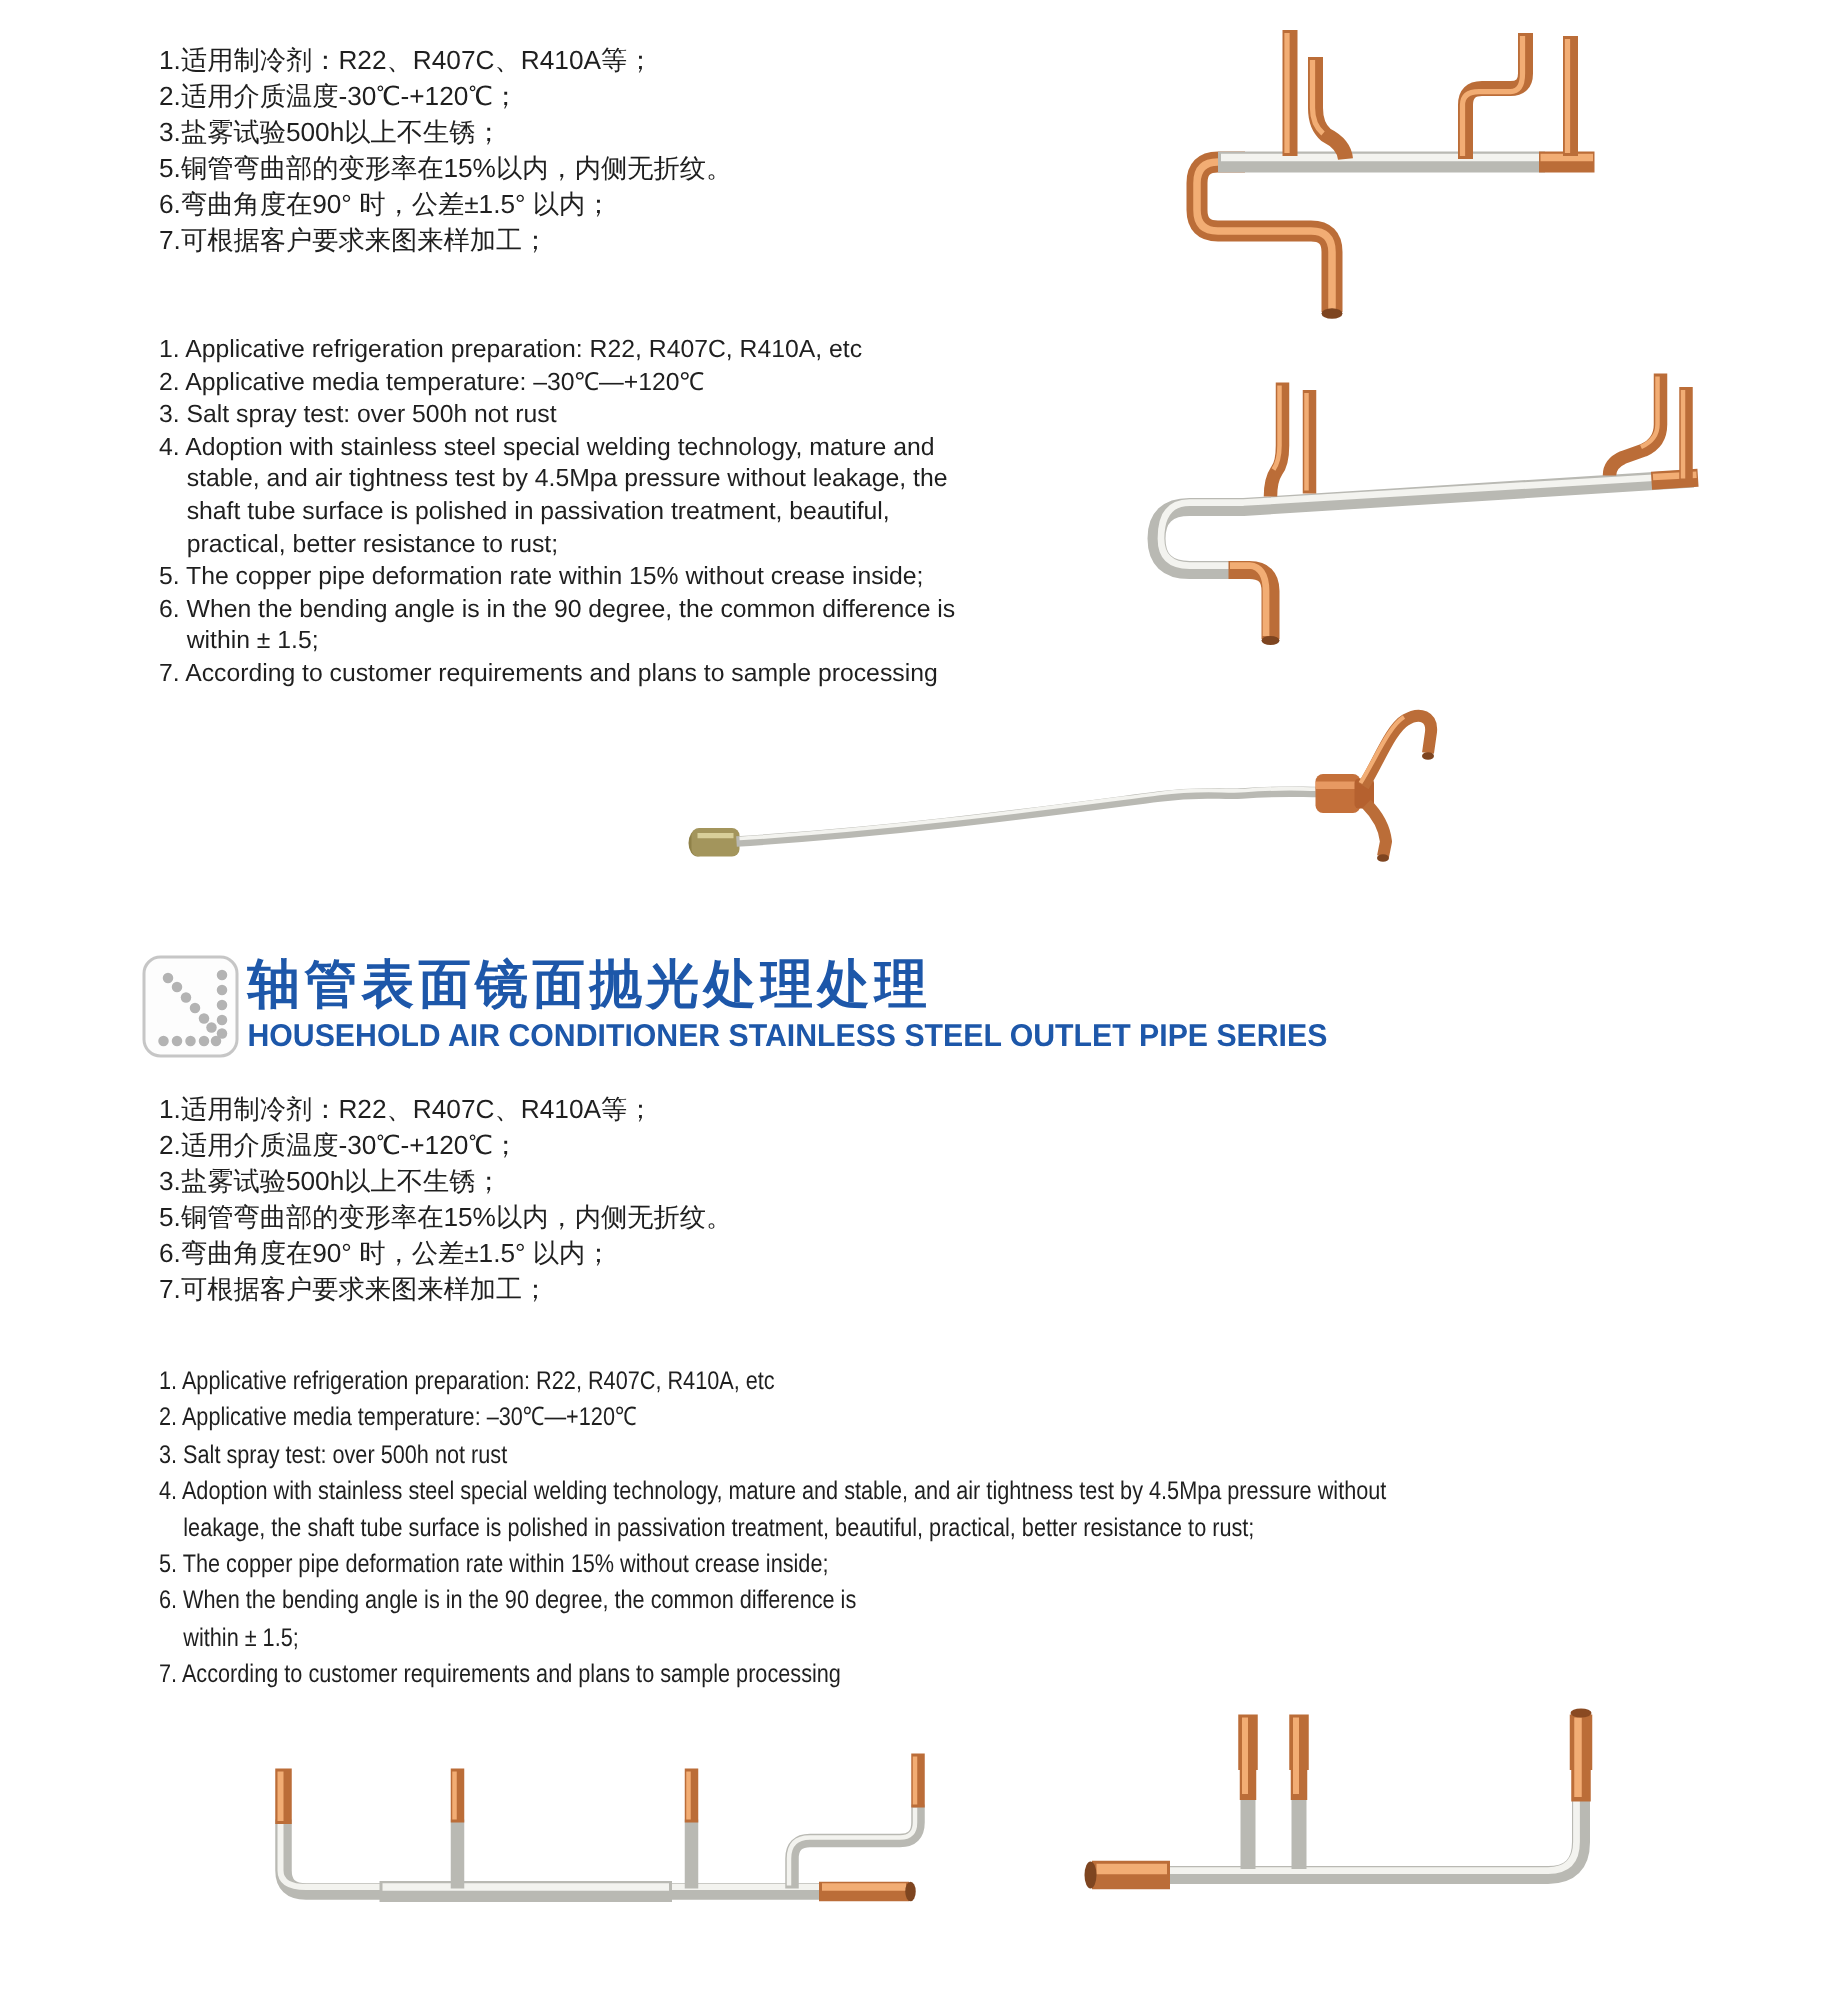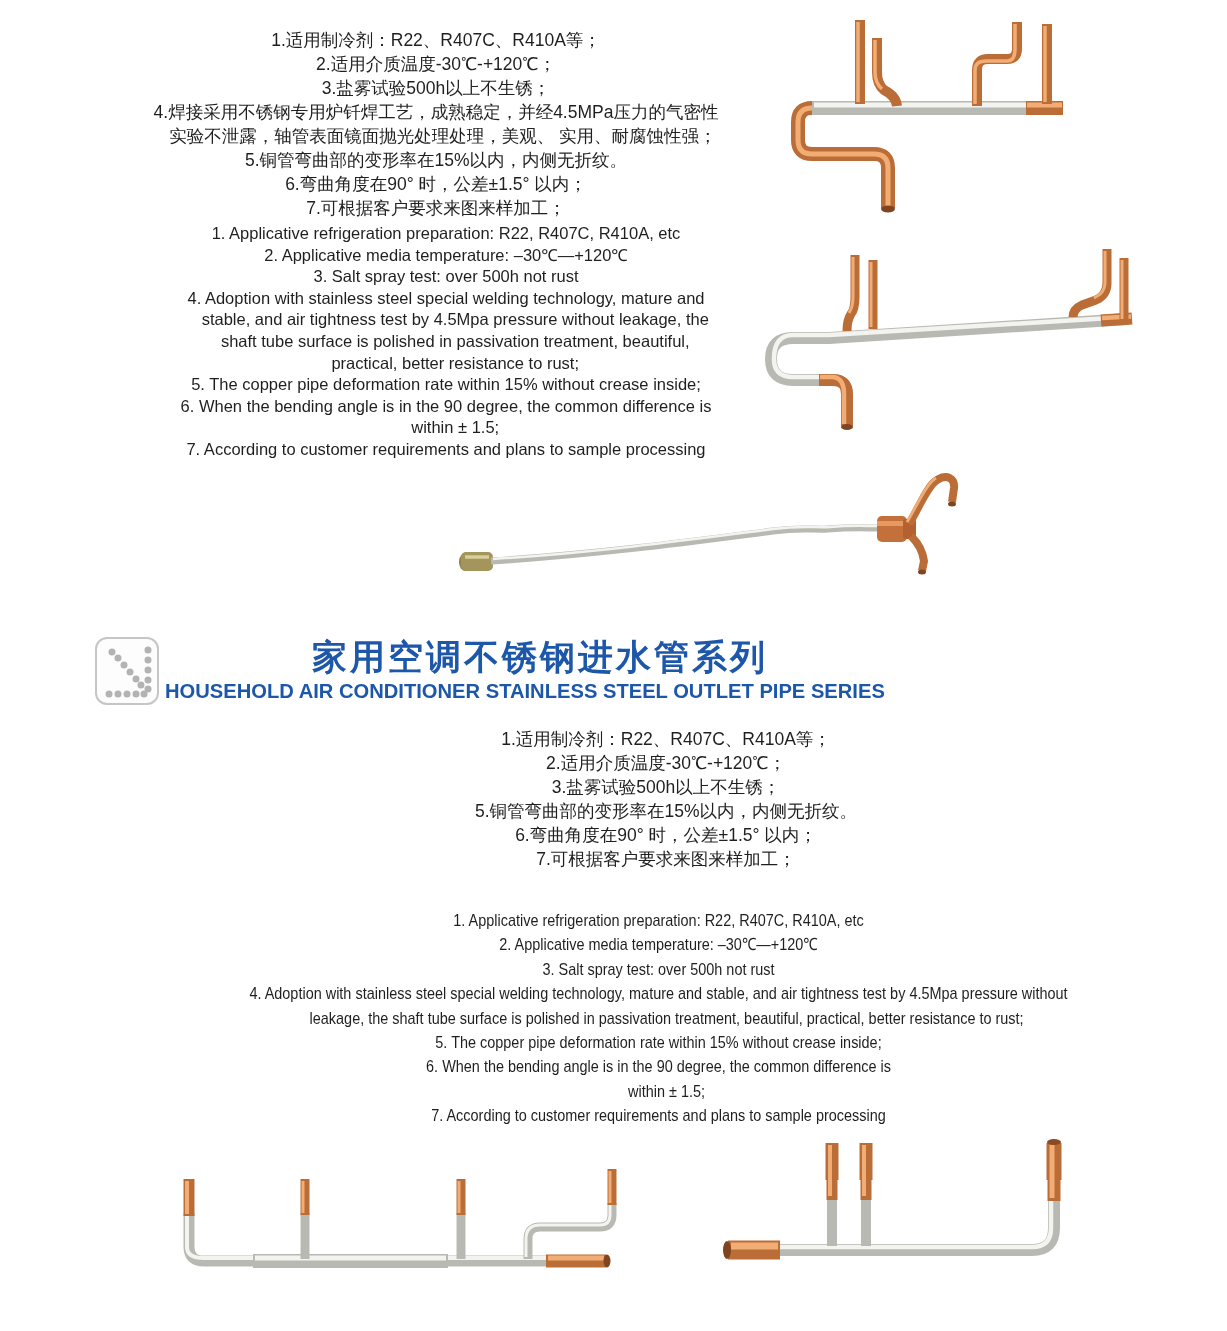--- a/index.html
+++ b/index.html
@@ -1,18 +1,18 @@
 <!DOCTYPE html>
 <html><head>
 <meta charset="utf-8">
 <style>
   html,body{margin:0;padding:0;background:#ffffff;}
   .page{
     position:relative;width:1227px;height:1331px;background:#ffffff;overflow:hidden;
-    font-family:"Liberation Sans",sans-serif;color:#1f1f1f;text-align:center;
+    font-family:"Liberation Sans",sans-serif;color:#1f1f1f;
   }
   .abs{position:absolute;}
   
   .cnlist{font-size:17.5px;line-height:24px;}
   .enlist{font-size:16.5px;line-height:21.6px;}
   .enlist2{font-size:17px;line-height:24.4px;transform:scaleX(0.85);transform-origin:0 0;width:1300px;}
   .cnlist .li{white-space:pre-line;text-indent:-0.78em;padding-left:0.78em;}
   .enlist .li,.enlist2 .li{white-space:pre-line;text-indent:-1.12em;padding-left:1.12em;}
   
   .series-title-cn{font-size:35px;line-height:38px;font-weight:700;color:#1d57a9;letter-spacing:3px;}
@@ -29,22 +29,20 @@
 </style>
 </head>
 <body>
 
 <div class="page">
 
   <div class="abs cnlist" style="left:106px;top:28px;width:660px;">
     <div class="li">1.适用制冷剂：R22、R407C、R410A等；</div>
     <div class="li">2.适用介质温度-30℃-+120℃；</div>
     <div class="li">3.盐雾试验500h以上不生锈；</div>
-    <div class="li">4.焊接采用不锈钢专用炉钎焊工艺，成熟稳定，并经4.5MPa压力的气密性
-实验不泄露，轴管表面镜面抛光处理处理，美观、 实用、耐腐蚀性强；</div>
     <div class="li">5.铜管弯曲部的变形率在15%以内，内侧无折纹。</div>
     <div class="li">6.弯曲角度在90° 时，公差±1.5° 以内；</div>
     <div class="li">7.可根据客户要求来图来样加工；</div>
   </div>
 
   <div class="abs enlist" style="left:106px;top:223px;width:680px;">
     <div class="li">1. Applicative refrigeration preparation: R22, R407C, R410A, etc</div>
     <div class="li">2. Applicative media temperature: –30℃—+120℃</div>
     <div class="li">3. Salt spray test: over 500h not rust</div>
     <div class="li">4. Adoption with stainless steel special welding technology, mature and
@@ -144,21 +142,21 @@
           <circle cx="51" cy="50" r="3.5"></circle>
         <circle cx="12" cy="55" r="3.5"></circle>
           <circle cx="21" cy="55" r="3.5"></circle>
           <circle cx="30" cy="55" r="3.5"></circle>
         <circle cx="39" cy="55" r="3.5"></circle>
           <circle cx="47" cy="55" r="3.5"></circle>
       </g>
     </svg>
   </div>
   <div class="abs" style="left:165px;top:638px;">
-    <div class="series-title-cn">家用空调不锈钢进水管系列</div>
+    <div class="series-title-cn">轴管表面镜面抛光处理处理</div>
     <div class="series-title-en">HOUSEHOLD AIR CONDITIONER STAINLESS STEEL OUTLET PIPE SERIES</div>
   </div>
 
   <div class="abs cnlist" style="left:106px;top:727px;width:1120px;">
     <div class="li">1.适用制冷剂：R22、R407C、R410A等；</div>
     <div class="li">2.适用介质温度-30℃-+120℃；</div>
     <div class="li">3.盐雾试验500h以上不生锈；</div>
     <div class="li">5.铜管弯曲部的变形率在15%以内，内侧无折纹。</div>
     <div class="li">6.弯曲角度在90° 时，公差±1.5° 以内；</div>
     <div class="li">7.可根据客户要求来图来样加工；</div>

